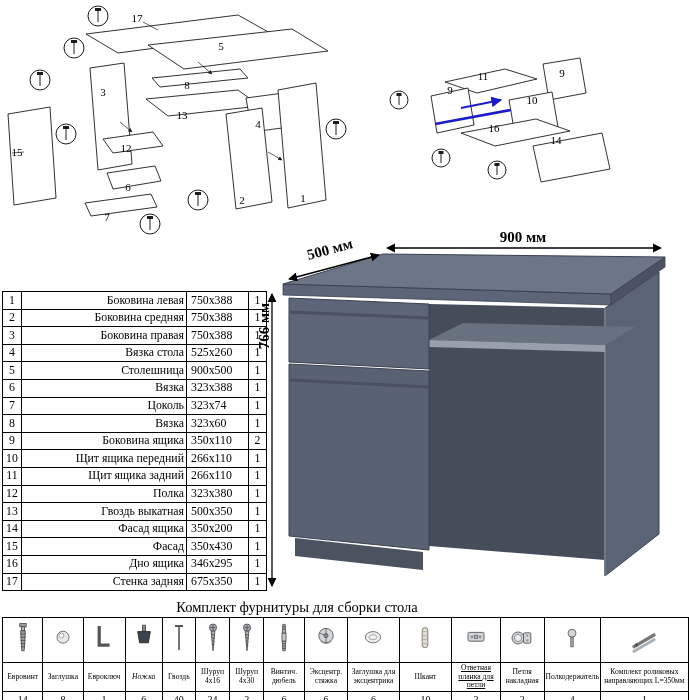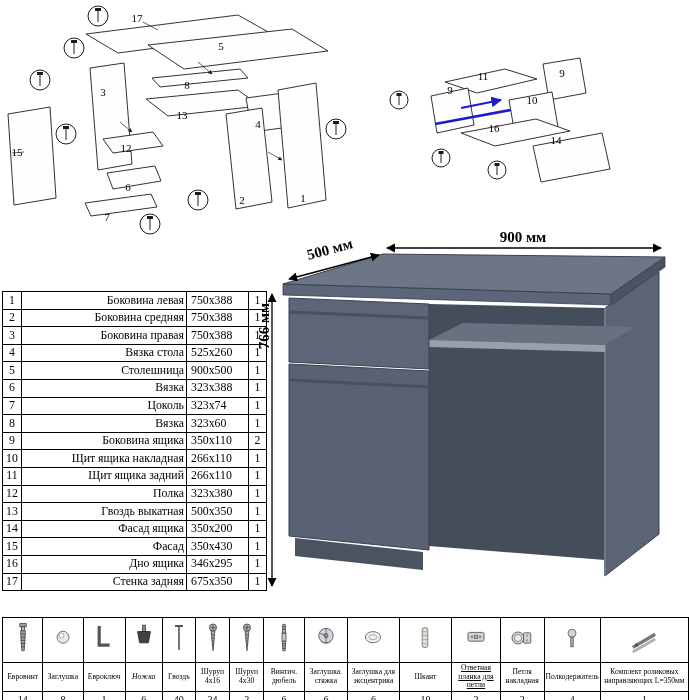--- a/index.html
+++ b/index.html
@@ -215,21 +215,21 @@
           <td class="qty">1</td>
         </tr>
         <tr>
           <td class="num">9</td>
           <td class="name">Боковина ящика</td>
           <td class="size">350x110</td>
           <td class="qty">2</td>
         </tr>
         <tr>
           <td class="num">10</td>
-          <td class="name">Щит ящика накладная</td>
+          <td class="name">Щит ящика передний</td>
           <td class="size">266x110</td>
           <td class="qty">1</td>
         </tr>
         <tr>
           <td class="num">11</td>
           <td class="name">Щит ящика задний</td>
           <td class="size">266x110</td>
           <td class="qty">1</td>
         </tr>
         <tr>
@@ -295,20 +295,21 @@
     <g class="dims">
       <line x1="132" y1="20" x2="406" y2="20" marker-start="url(#arrK)" marker-end="url(#arrK)"></line>
       <text class="dimtext" x="268" y="14">900 мм</text>
       <line x1="34" y1="51" x2="124" y2="27" marker-start="url(#arrK)" marker-end="url(#arrK)"></line>
       <text class="dimtext" x="76" y="26" transform="rotate(-15 76 26)">500 мм</text>
       <line x1="17" y1="66" x2="17" y2="358" marker-start="url(#arrK)" marker-end="url(#arrK)"></line>
       <text class="dimtext" x="14" y="98" transform="rotate(-90 14 98)">766 мм</text>
     </g>
   </svg>
 
+  <div class="hw-title">Комплект фурнитуры для сборки стола</div>
   <table class="hardware-table">
     <tbody>
       <tr>
           <td class="hw-icon-cell" style="width: 40px;"><svg viewBox="0 0 30 40" width="24" height="38">
               <rect x="11" y="2" width="8" height="4" fill="#9aa0a8" stroke="#444"></rect>
               <rect x="13" y="6" width="4" height="5" fill="#b8bdc4" stroke="#444"></rect>
               <path d="M12 11 h6 l-1.5 25 h-3 z" fill="#9aa0a8" stroke="#444"></path>
               <path d="M11.5 15 h7 M11.5 19 h7 M11.8 23 h6.4 M12 27 h6 M12.3 31 h5.4" stroke="#444" fill="none"></path>
             </svg></td>
           <td class="hw-icon-cell" style="width: 40px;"><svg viewBox="0 0 30 40" width="24" height="38">
@@ -383,21 +384,21 @@
         </tr>
       <tr>
           <td class="hw-name" style="width: 40px;">Евровинт</td>
           <td class="hw-name" style="width: 40px;">Заглушка</td>
           <td class="hw-name" style="width: 42px;">Евроключ</td>
           <td class="hw-name" style="width: 38px; font-style: italic;">Ножка</td>
           <td class="hw-name" style="width: 33px;">Гвоздь</td>
           <td class="hw-name" style="width: 34px;">Шуруп 4x16</td>
           <td class="hw-name" style="width: 34px;">Шуруп 4x30</td>
           <td class="hw-name" style="width: 42px;">Винтич. дюбель</td>
-          <td class="hw-name" style="width: 44px;">Заглушка. стяжка</td>
+          <td class="hw-name" style="width: 44px;">Эксцентр. стяжка</td>
           <td class="hw-name" style="width: 52px;">Заглушка для эксцентрика</td>
           <td class="hw-name" style="width: 60px;">Шкант</td>
           <td class="hw-name" style="width: 52px; text-decoration: underline;">Ответная планка для петли</td>
           <td class="hw-name" style="width: 44px; margin-left: 47px;">Петля накладная</td>
           <td class="hw-name" style="width: 50px;">Полкодержатель</td>
           <td class="hw-name" style="width: 100px;">Комплект роликовых направляющих L=350мм</td>
         </tr>
       <tr>
           <td class="hw-qty">14</td>
           <td class="hw-qty">8</td>

